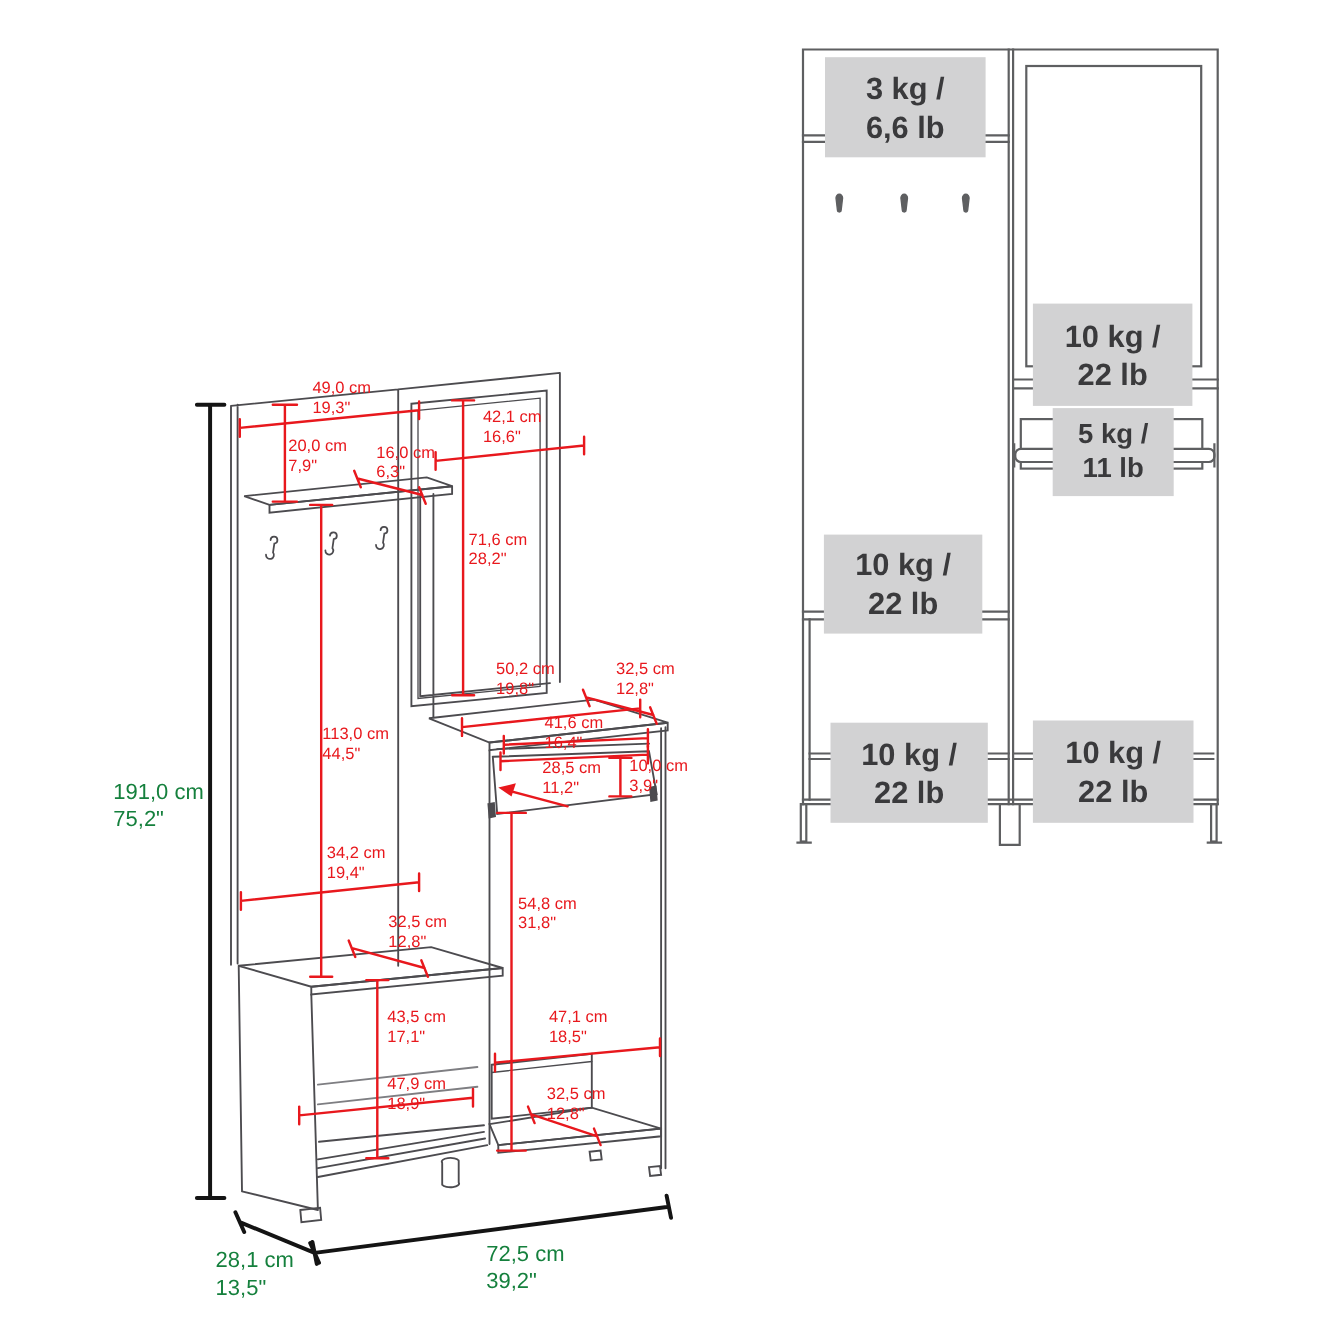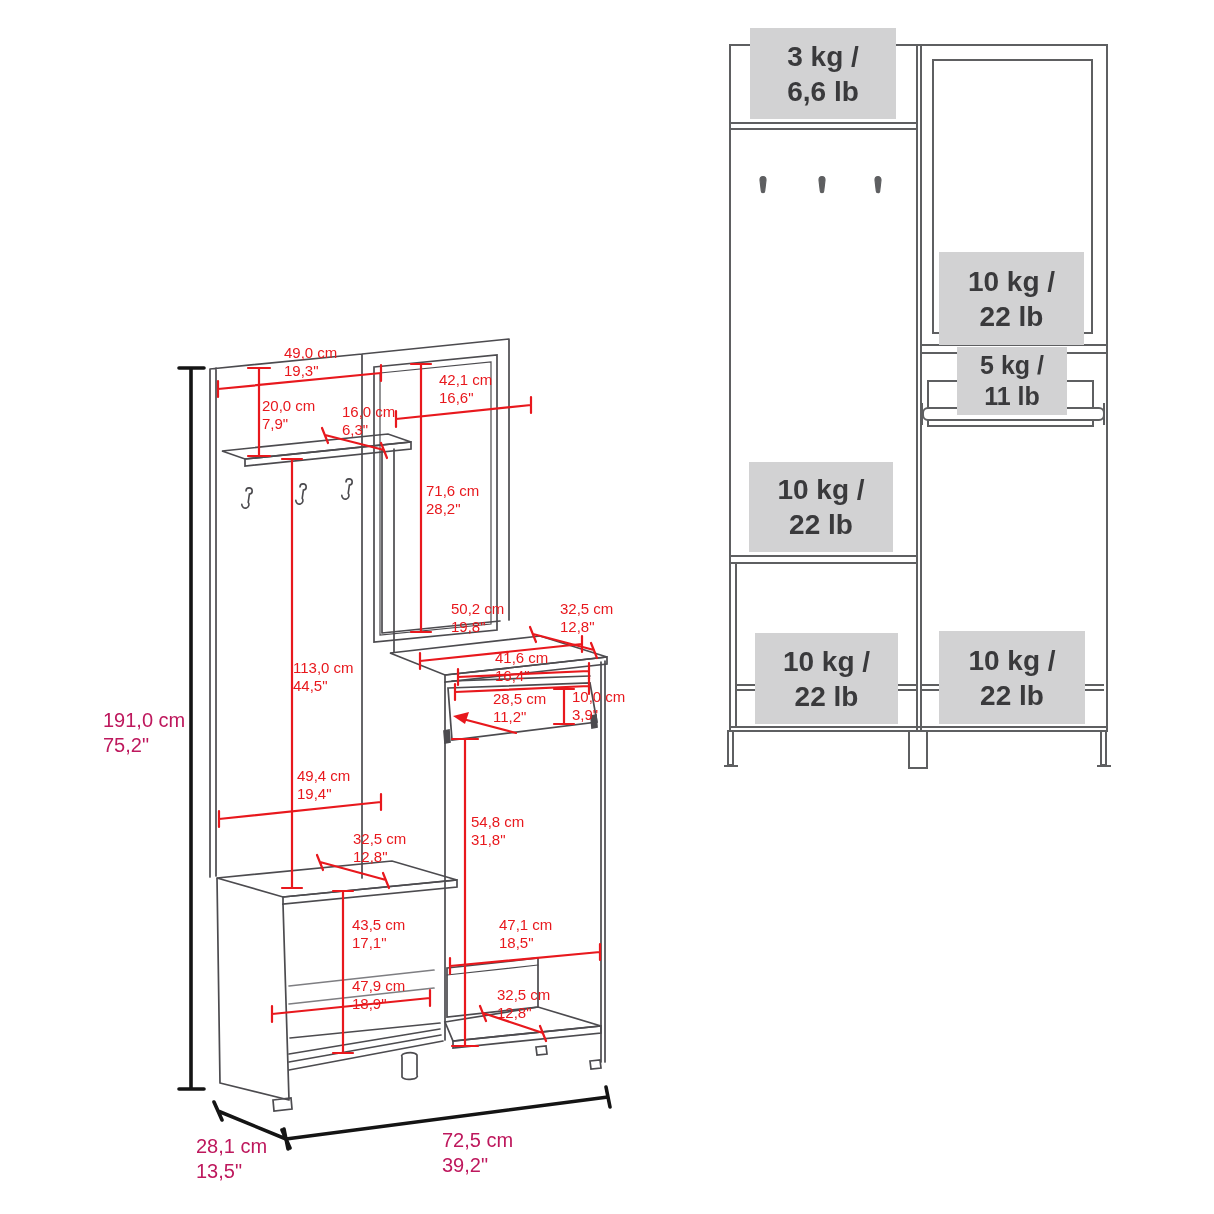--- a/index.html
+++ b/index.html
@@ -1,23 +1,23 @@
 <!DOCTYPE html>
 <html><head>
 <meta charset="utf-8">
 <style>
   html,body{margin:0;padding:0;background:#fff;}
   .stage{position:relative;width:1214px;height:1214px;background:#ffffff;overflow:hidden;
          font-family:"Liberation Sans",sans-serif;}
   .art{position:absolute;left:0;top:0;width:1214px;height:1214px;}
   .dim{position:absolute;font-weight:400;font-size:15px;line-height:17.5px;color:#e8181d;white-space:nowrap;}
   .dim span{display:block;}
-  .dim.black{color:#be185d;font-size:20px;line-height:25px;}
+  .dim.black{color:#15803d;font-size:20px;line-height:25px;}
   .cap{position:absolute;background:#d2d2d3;color:#3a3a3c;font-weight:600;font-size:28px;line-height:35px;
-       display:flex;flex-direction:column;align-items:center;justify-content:center;text-align:center;}
+       display:flex;flex-direction:column;align-items:center;justify-content:center;text-align:center;margin-top:24px;}
   .cap.small{font-size:25px;line-height:31px;}
 </style>
 </head>
 <body>
 
 <div class="stage">
 
 <svg class="art" viewBox="0 0 1214 1214">
 
   <g stroke="#4c4b4f" stroke-width="1.7" fill="none" stroke-linecap="round">
@@ -170,21 +170,21 @@
     </div>
 <div class="dim" style="left:493px;top:690px">
       <span>28,5 cm</span>
       <span>11,2"</span>
     </div>
 <div class="dim" style="left:572px;top:688px">
       <span>10,0 cm</span>
       <span>3,9"</span>
     </div>
 <div class="dim" style="left:297px;top:767px">
-      <span>49,4 cm</span>
+      <span>34,2 cm</span>
       <span>19,4"</span>
     </div>
 <div class="dim" style="left:353px;top:830px">
       <span>32,5 cm</span>
       <span>12,8"</span>
     </div>
 <div class="dim" style="left:471px;top:813px">
       <span>54,8 cm</span>
       <span>31,8"</span>
     </div>
@@ -214,21 +214,21 @@
     </div>
 
 <div class="cap" style="left:750px;top:28px;width:146px;height:91px">
       <span>3 kg /</span>
       <span>6,6 lb</span>
     </div>
 <div class="cap" style="left:939px;top:252px;width:145px;height:93px">
       <span>10 kg /</span>
       <span>22 lb</span>
     </div>
-<div class="cap small" style="left:957px;top:347px;width:110px;height:68px">
+<div class="cap small" style="left:957px;top:347px;width:110px;height:80px">
       <span>5 kg /</span>
       <span>11 lb</span>
     </div>
 <div class="cap" style="left:749px;top:462px;width:144px;height:90px">
       <span>10 kg /</span>
       <span>22 lb</span>
     </div>
 <div class="cap" style="left:755px;top:633px;width:143px;height:91px">
       <span>10 kg /</span>
       <span>22 lb</span>

